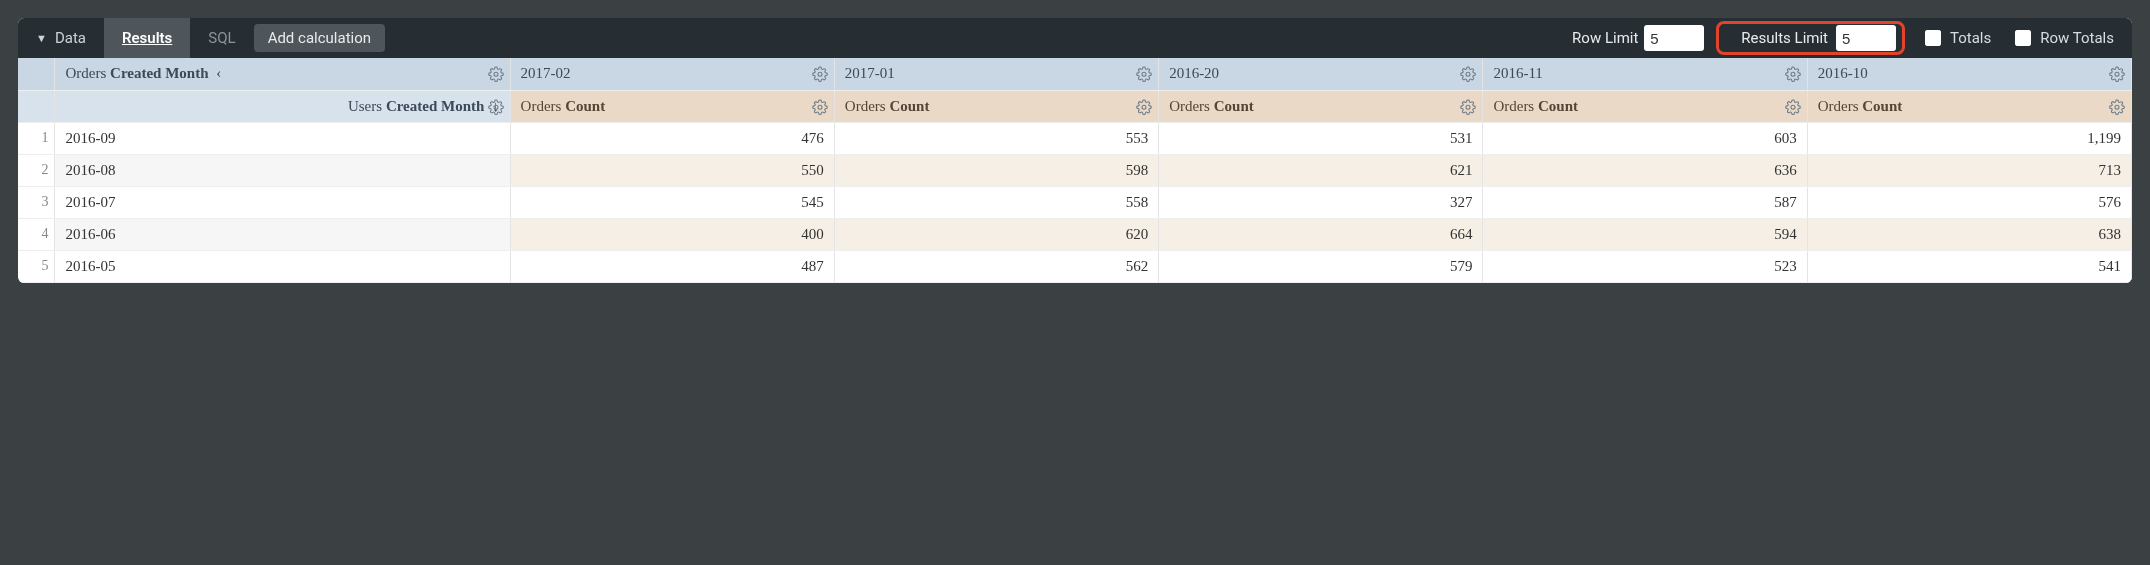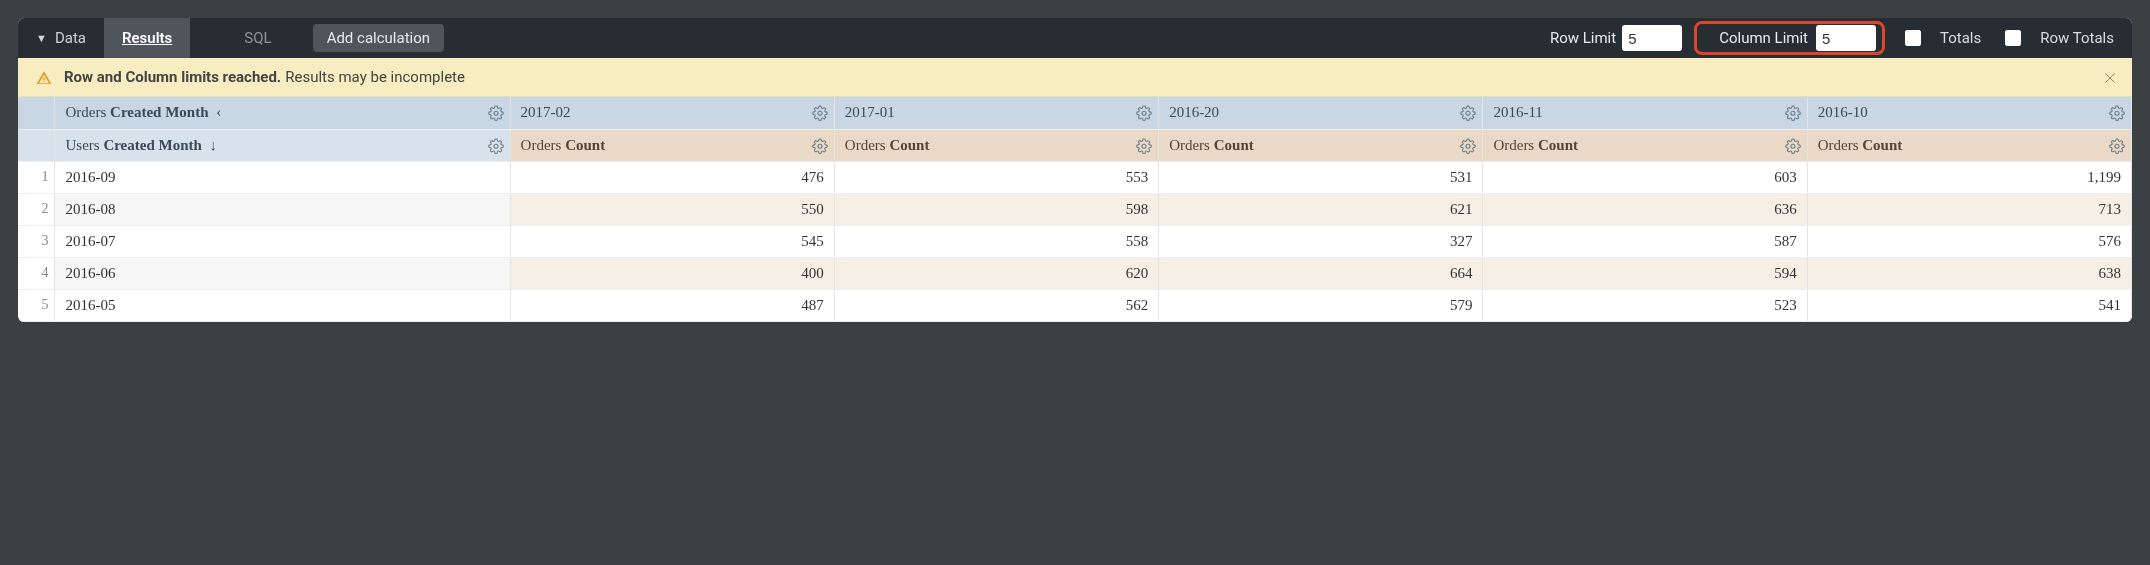--- a/index.html
+++ b/index.html
@@ -36,27 +36,27 @@
     cursor: pointer;
     color: #cfd3d7;
     gap: 8px;
   }
   .toolbar .tab.active {
     background: #4e555b;
     color: #fff;
     font-weight: 600;
     text-decoration: underline;
   }
-  .toolbar .tab.dim { color: #8d949b; margin-left: 36px; }
+  .toolbar .tab.dim { color: #8d949b; }
   .toolbar .calc-btn {
     display: inline-flex;
     align-items: center;
     height: 28px;
     padding: 0 14px;
-    margin-left: 23px;
+    margin-left: 0;
     background: #4e555b;
     color: #e8eaec;
     border-radius: 4px;
     cursor: pointer;
     font-size: 15px;
   }
   .toolbar .spacer { flex: 1; }
   .toolbar .limit-group {
     display: inline-flex;
     align-items: center;
@@ -85,21 +85,21 @@
     border-radius: 8px;
     padding: 1px 6px 1px 10px;
     display: inline-flex;
     align-items: center;
     gap:8px;
     margin: 0 6px;
   }
   .toolbar .chk {
     display: inline-flex;
     align-items: center;
-    gap: 16px;
+    gap: 6px;
     padding: 0 10px;
     cursor: pointer;
   }
   .toolbar input[type="checkbox"] {
     width: 16px;
     height: 16px;
     accent-color:#fff;
     background:#fff;
     border-radius:3px;
     border:none;
@@ -163,20 +163,21 @@
   tr.hdr-pivot th span.bold { font-weight: 700; }
 
   
   tr.hdr-measure th {
     background: #ead9c7;
     color: #544536;
   }
   tr.hdr-measure th.dim-label {
     background: #d8e2ec;
     color: #3b4959;
+    text-align: right;
   }
   tr.hdr-measure th.row-num-head, tr.hdr-pivot th.row-num-head {
     background:#c9d6e3;
   }
   tr.hdr-measure th.row-num-head { background:#d8e2ec; }
   tr.hdr-measure th span.bold, tr.hdr-pivot th span.bold { font-weight: 700; }
 
   
   .gear {
     position: absolute;
@@ -225,48 +226,34 @@
     </div>
 
     <div class="spacer"></div>
 
     <div class="limit-group">
       <label class="limit-label">Row Limit</label>
       <input type="text" class="limit-input" value="5" style="">
     </div>
 
     <div class="col-limit-highlight">
-      <label class="limit-label" style="padding-left:0">Column Limit</label>
+      <label class="limit-label" style="padding-left:0">Results Limit</label>
       <input type="text" class="limit-input" value="5" style="">
     </div>
 
     <label class="chk">
       <input type="checkbox" style="">
       <span>Totals</span>
     </label>
     <label class="chk">
       <input type="checkbox" style="">
       <span>Row Totals</span>
     </label>
   </div>
 
-  <div class="warning">
-    <span class="warn-icon">
-      <svg class="icon" viewBox="0 0 24 24" fill="currentColor">
-          <path d="M12 2 1 21h22L12 2zm0 5 7.5 13h-15L12 7zm-1 4v4h2v-4h-2zm0 5v2h2v-2h-2z"></path>
-        </svg>
-    </span>
-    <span class="bold">Row and Column limits reached.</span>
-    <span>Results may be incomplete</span>
-    <span class="close">
-      <svg class="icon" viewBox="0 0 24 24" stroke="currentColor" stroke-width="1.5" fill="none">
-          <path d="M5 5l14 14M19 5L5 19"></path>
-        </svg>
-    </span>
-  </div>
 
   <div class="table-wrap">
     <table class="data">
       <colgroup>
         <col class="rownum">
           <col class="firstcol">
         <col class="pivotcol">
           <col class="pivotcol">
           <col class="pivotcol">
           <col class="pivotcol">

